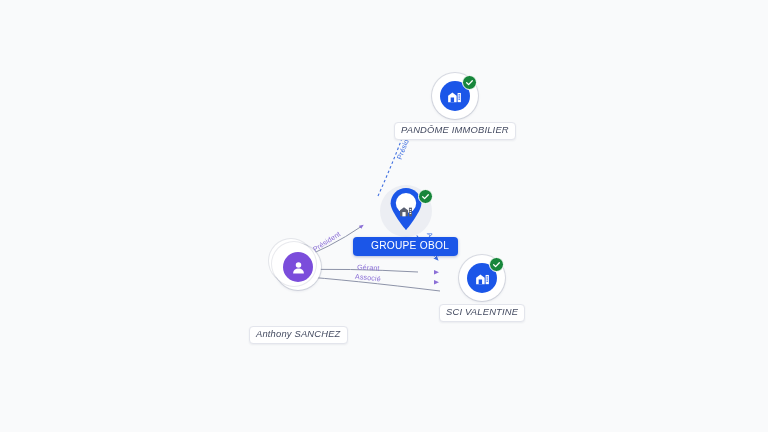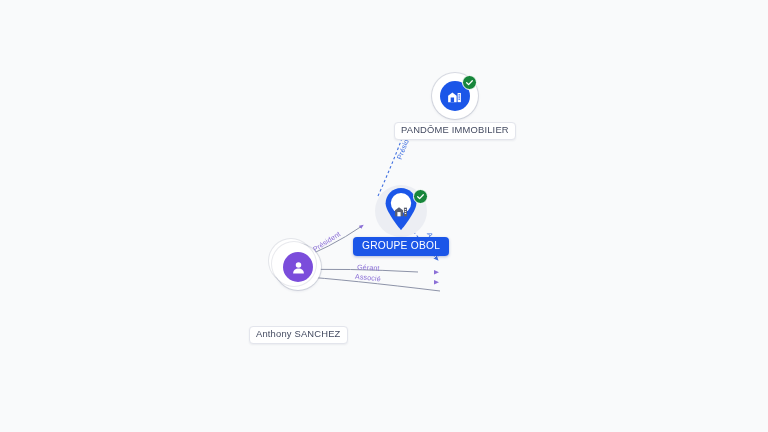--- a/index.html
+++ b/index.html
@@ -66,20 +66,21 @@
     background:#ffffff;
     border:1px solid #e3e5ec;
     border-radius:4px;
     padding:2px 6px 3px 6px;
     font-size:9.4px;
     color:#434a60;
     letter-spacing:.18px;
     white-space:nowrap;
     box-shadow:0 1px 2px rgba(40,50,90,.07);
     line-height:1.15;
+    font-style:italic;
   }
 
   
   .stack {
     position:absolute;
     border-radius:50%;
     background:#ffffff;
     box-shadow:0 0 0 1px rgba(150,155,175,.22);
   }
   .stack.s1 { width:44px; height:44px; top:-5px; left:-6px; z-index:0; }
@@ -122,21 +123,21 @@
     border:1.6px solid #ffffff;
     top:4px; right:2px;
     display:flex; align-items:center; justify-content:center;
   }
   .selected-label {
     position:relative;
     z-index:5;
     margin-top:-6px;
     background:#1b56e8;
     border-radius:4px;
-    padding:3px 9px 4px 9px;
+    padding:3px 9px 4px 18px;
     font-size:10.2px;
     color:#ffffff;
     letter-spacing:.25px;
     white-space:nowrap;
     box-shadow:0 1px 3px rgba(20,50,140,.30);
     line-height:1.15;
   }
 
   
   .edge-label {
@@ -248,14 +249,35 @@
       <div class="icon-circle purple">
         <svg width="17" height="17" viewBox="0 0 24 24" aria-hidden="true">
           <circle cx="12" cy="8.6" r="3.9" fill="#ffffff"></circle>
           <path d="M4.4 20.4 C4.4 15.7 7.8 13.3 12 13.3 C16.2 13.3 19.6 15.7 19.6 20.4 Z" fill="#ffffff"></path>
         </svg>
       </div>
     </div>
     <div class="node-label">Anthony SANCHEZ</div>
   </div>
 
+  <div class="node" style="left:439px; top:255px;">
+    <div class="node-halo">
+      <div class="halo-ring"></div>
+      <div class="icon-circle blue">
+        <svg width="17" height="17" viewBox="0 0 24 24" aria-hidden="true">
+          <path d="M3 20 L3 11 L9 6.2 L15 11 L15 20 Z" fill="#ffffff"></path>
+          <rect x="6.6" y="13.4" width="4.8" height="6.6" fill="#1b56e8"></rect>
+          <rect x="16.4" y="7" width="4.6" height="13" fill="#ffffff"></rect>
+          <rect x="17.6" y="9" width="2.2" height="1.5" fill="#1b56e8"></rect>
+          <rect x="17.6" y="12" width="2.2" height="1.5" fill="#1b56e8"></rect>
+          <rect x="17.6" y="15" width="2.2" height="1.5" fill="#1b56e8"></rect>
+        </svg>
+      </div>
+      <div class="check-badge">
+        <svg width="9" height="9" viewBox="0 0 24 24" aria-hidden="true">
+          <path d="M4.5 12.6 L9.6 17.6 L19.5 7.3" fill="none" stroke="#ffffff" stroke-width="3.4" stroke-linecap="round" stroke-linejoin="round"></path>
+        </svg>
+      </div>
+    </div>
+    <div class="node-label">SCI VALENTINE</div>
+  </div>
 
 </div>
 
 </body></html>

